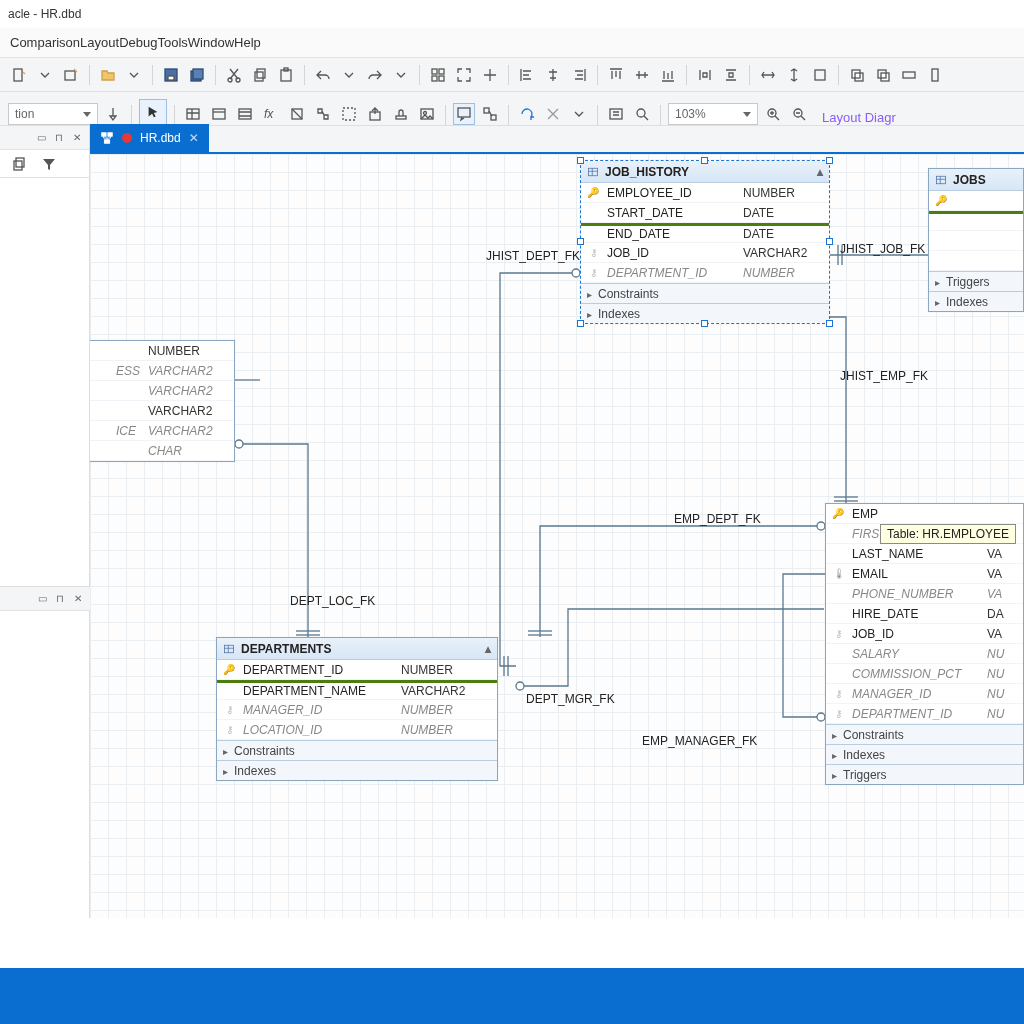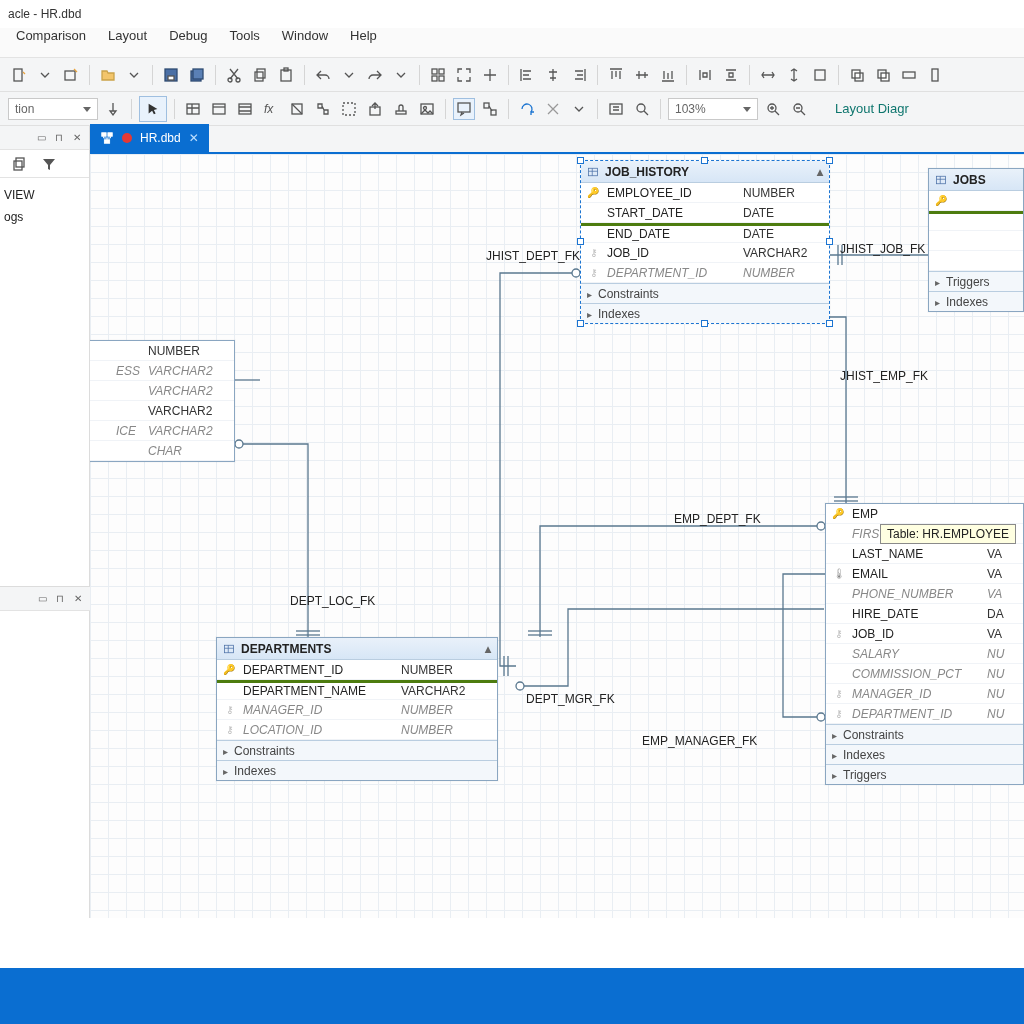--- a/index.html
+++ b/index.html
@@ -1,29 +1,29 @@
 <!DOCTYPE html>
 <html><head>
 <meta charset="utf-8">
 <style>
 *{box-sizing:border-box;margin:0;padding:0;font-family:"Segoe UI",Tahoma,sans-serif;font-size:12px;color:#222}
 body{width:1024px;height:1024px;overflow:hidden;background:#f4f5f6;position:relative}
 .titlebar{height:28px;line-height:28px;padding-left:8px;background:#fff;color:#333}
-.menubar{height:30px;display:flex;gap:22px;padding-left:16px;background:#fafafa;border-bottom:1px solid #e3e3e3}
+.menubar{height:30px;display:flex;align-items:center;padding-left:10px;background:#fafafa;border-bottom:1px solid #e3e3e3}
 .menubar div{color:#333;font-size:13px}
 .toolbar{height:34px;display:flex;align-items:center;gap:4px;padding:0 8px;background:#f4f5f6;border-bottom:1px solid #e0e0e0}
 .tool{width:22px;height:22px;display:flex;align-items:center;justify-content:center;color:#555}
 .tool svg{width:16px;height:16px;stroke:#555;stroke-width:1.3;fill:none}
 .sep{width:1px;height:20px;background:#d5d5d5;margin:0 3px}
-.toolbar2{height:34px;display:flex;align-items:center;gap:4px;padding:0 8px;background:#f4f5f6;border-bottom:1px solid #e0e0e0}
+.toolbar2{height:34px;display:flex;align-items:flex-end;gap:4px;padding:0 8px;background:#f4f5f6;border-bottom:1px solid #e0e0e0}
 .dropdown{height:22px;min-width:90px;border:1px solid #c9c9c9;background:#fff;padding:0 20px 0 6px;line-height:20px;color:#666;position:relative}
 .dropdown:after{content:"";position:absolute;right:6px;top:8px;border-left:4px solid transparent;border-right:4px solid transparent;border-top:5px solid #666}
 .zoom-box{width:80px}
 .arrow-btn{width:28px;height:26px;border:1px solid #9fbfe0;background:#e9f2fc;display:flex;align-items:center;justify-content:center}
-.layout-label{margin-left:21px;color:#0f766e;font-size:13px}
+.layout-label{margin-left:8px;color:#8b5cf6;font-size:13px}
 .main{position:absolute;top:126px;left:0;right:0;bottom:0;display:flex}
 .side{width:90px;background:#fff;border-right:1px solid #dcdcdc;position:relative}
 .side-header{height:24px;background:#f4f5f6;border-bottom:1px solid #e3e3e3;display:flex;align-items:center;justify-content:flex-end;gap:8px;padding-right:6px}
 .side-header span{width:10px;height:10px;display:inline-block;color:#666;font-size:10px;line-height:10px}
 .side-tools{height:28px;display:flex;align-items:center;gap:8px;padding-left:8px;border-bottom:1px solid #e3e3e3}
 .side-body{padding:6px 4px;color:#444}
 .side-body div{line-height:22px;overflow:hidden;white-space:nowrap}
 .side2{position:absolute;top:460px;left:0;width:90px;background:#fff;border-top:1px solid #dcdcdc}
 .side2 .row{height:22px;line-height:22px;padding-left:4px;border-bottom:1px solid #eee;overflow:hidden;white-space:nowrap}
 .canvas-wrap{flex:1;position:relative;background:#a21caf}
@@ -401,39 +401,20 @@
             <rect x="3" y="5" width="8" height="9"></rect>
             <rect x="5" y="2" width="8" height="9"></rect>
           </svg>
         </span>
       <span class="tool">
           <svg viewBox="0 0 16 16">
             <path d="M2 3h12l-5 6v5l-2-1v-4z" fill="#555" stroke="none"></path>
           </svg>
         </span>
     </div>
-    <div class="side-body" id="side1body">
-        <div></div>
-        <div></div>
-        <div></div>
-        <div></div>
-        <div></div>
-        <div></div>
-        <div></div>
-        <div></div>
-        <div>VIEW</div>
-        <div></div>
-        <div></div>
-        <div></div>
-        <div></div>
-        <div></div>
-        <div></div>
-        <div></div>
-        <div>ogs</div>
-      </div>
     <div class="side2">
       <div class="side-header">
           <span>▭</span>
           <span>⊓</span>
           <span>✕</span>
         </div>
     </div>
   </div>
 
   <div class="canvas-wrap">

